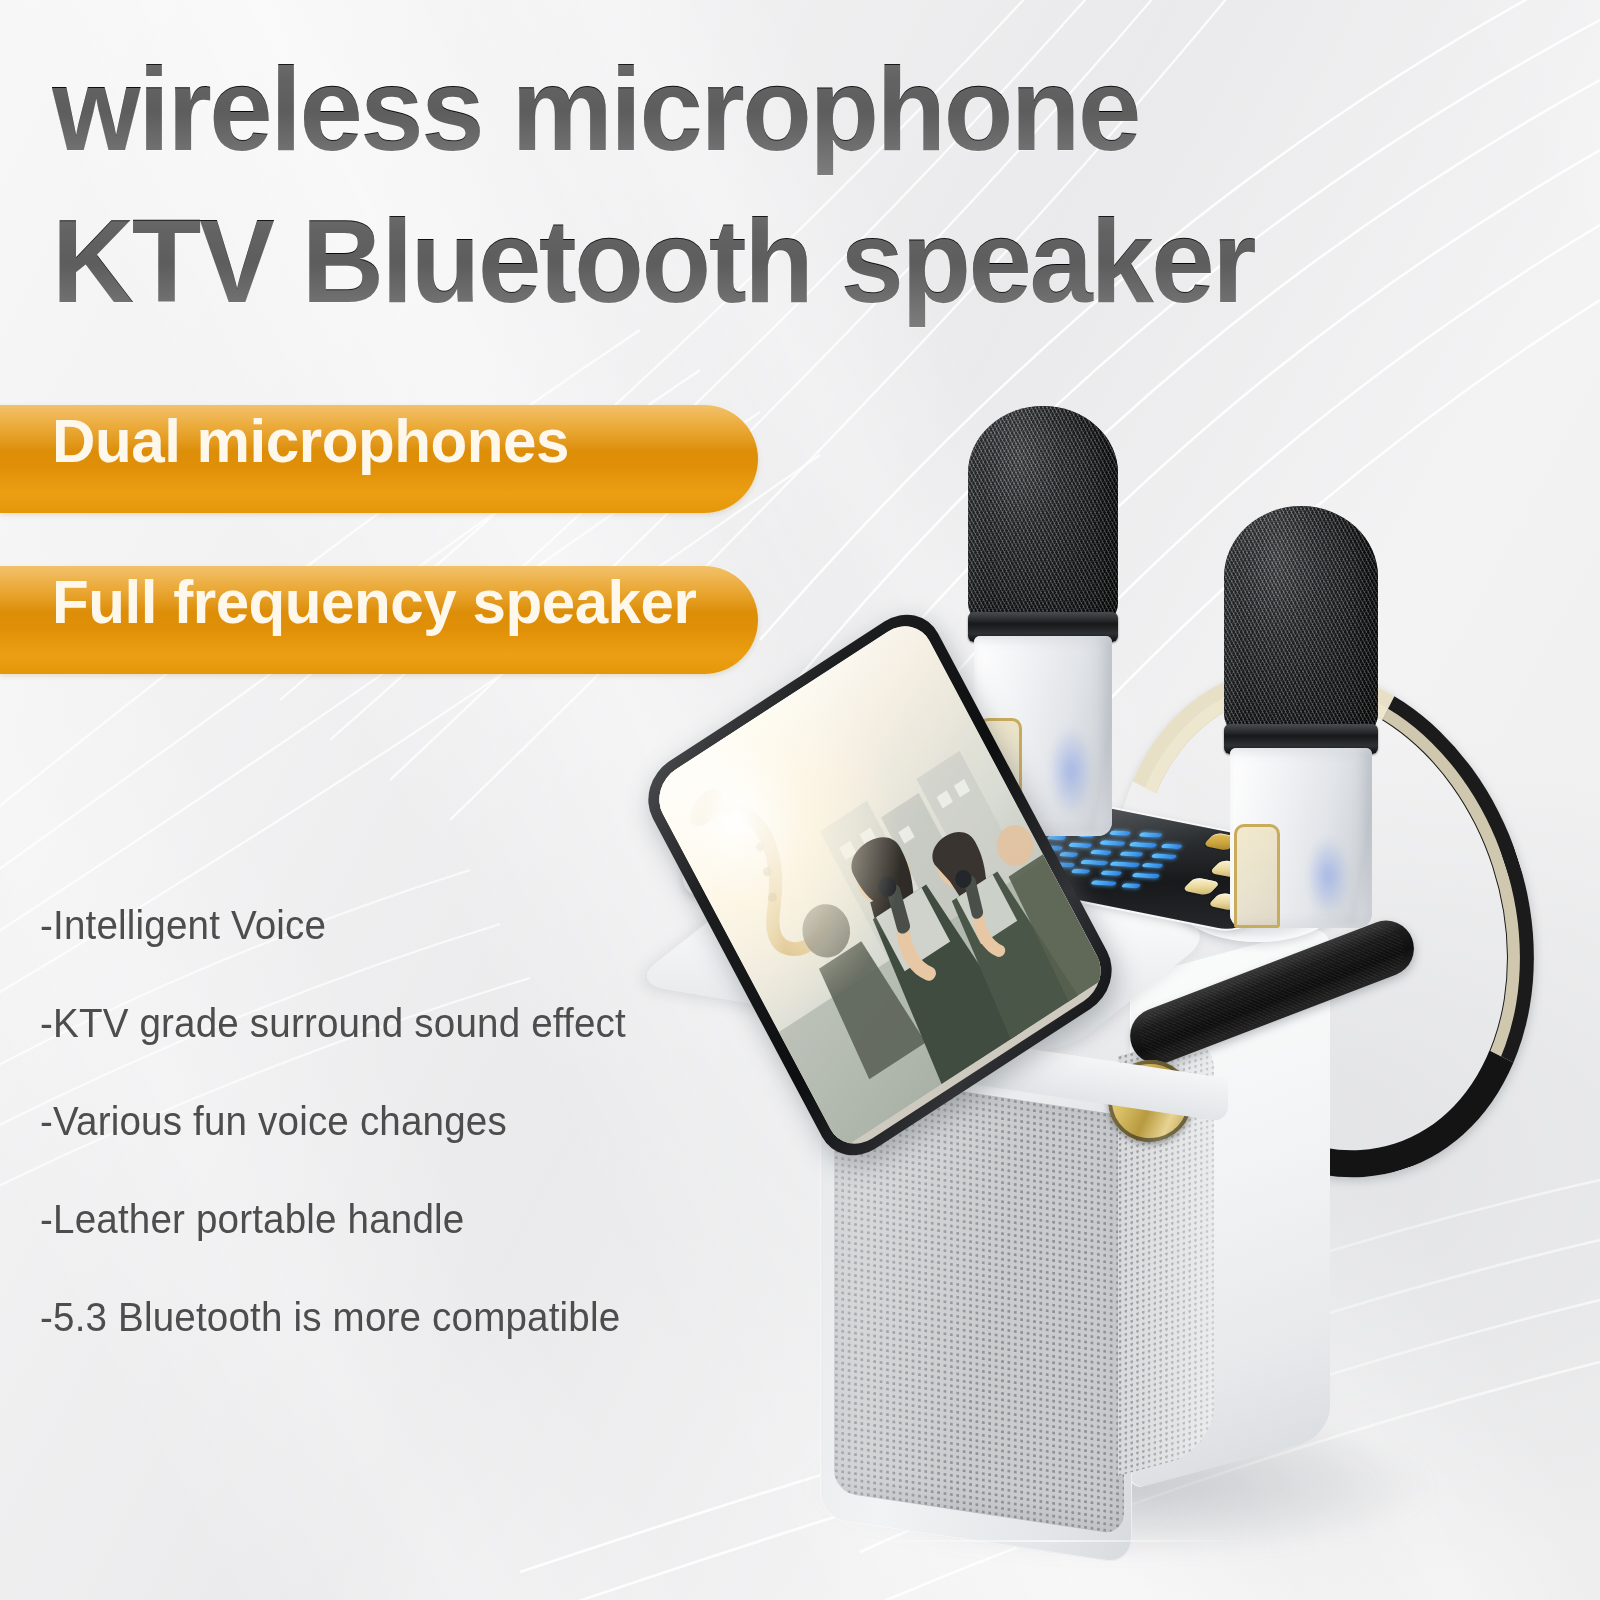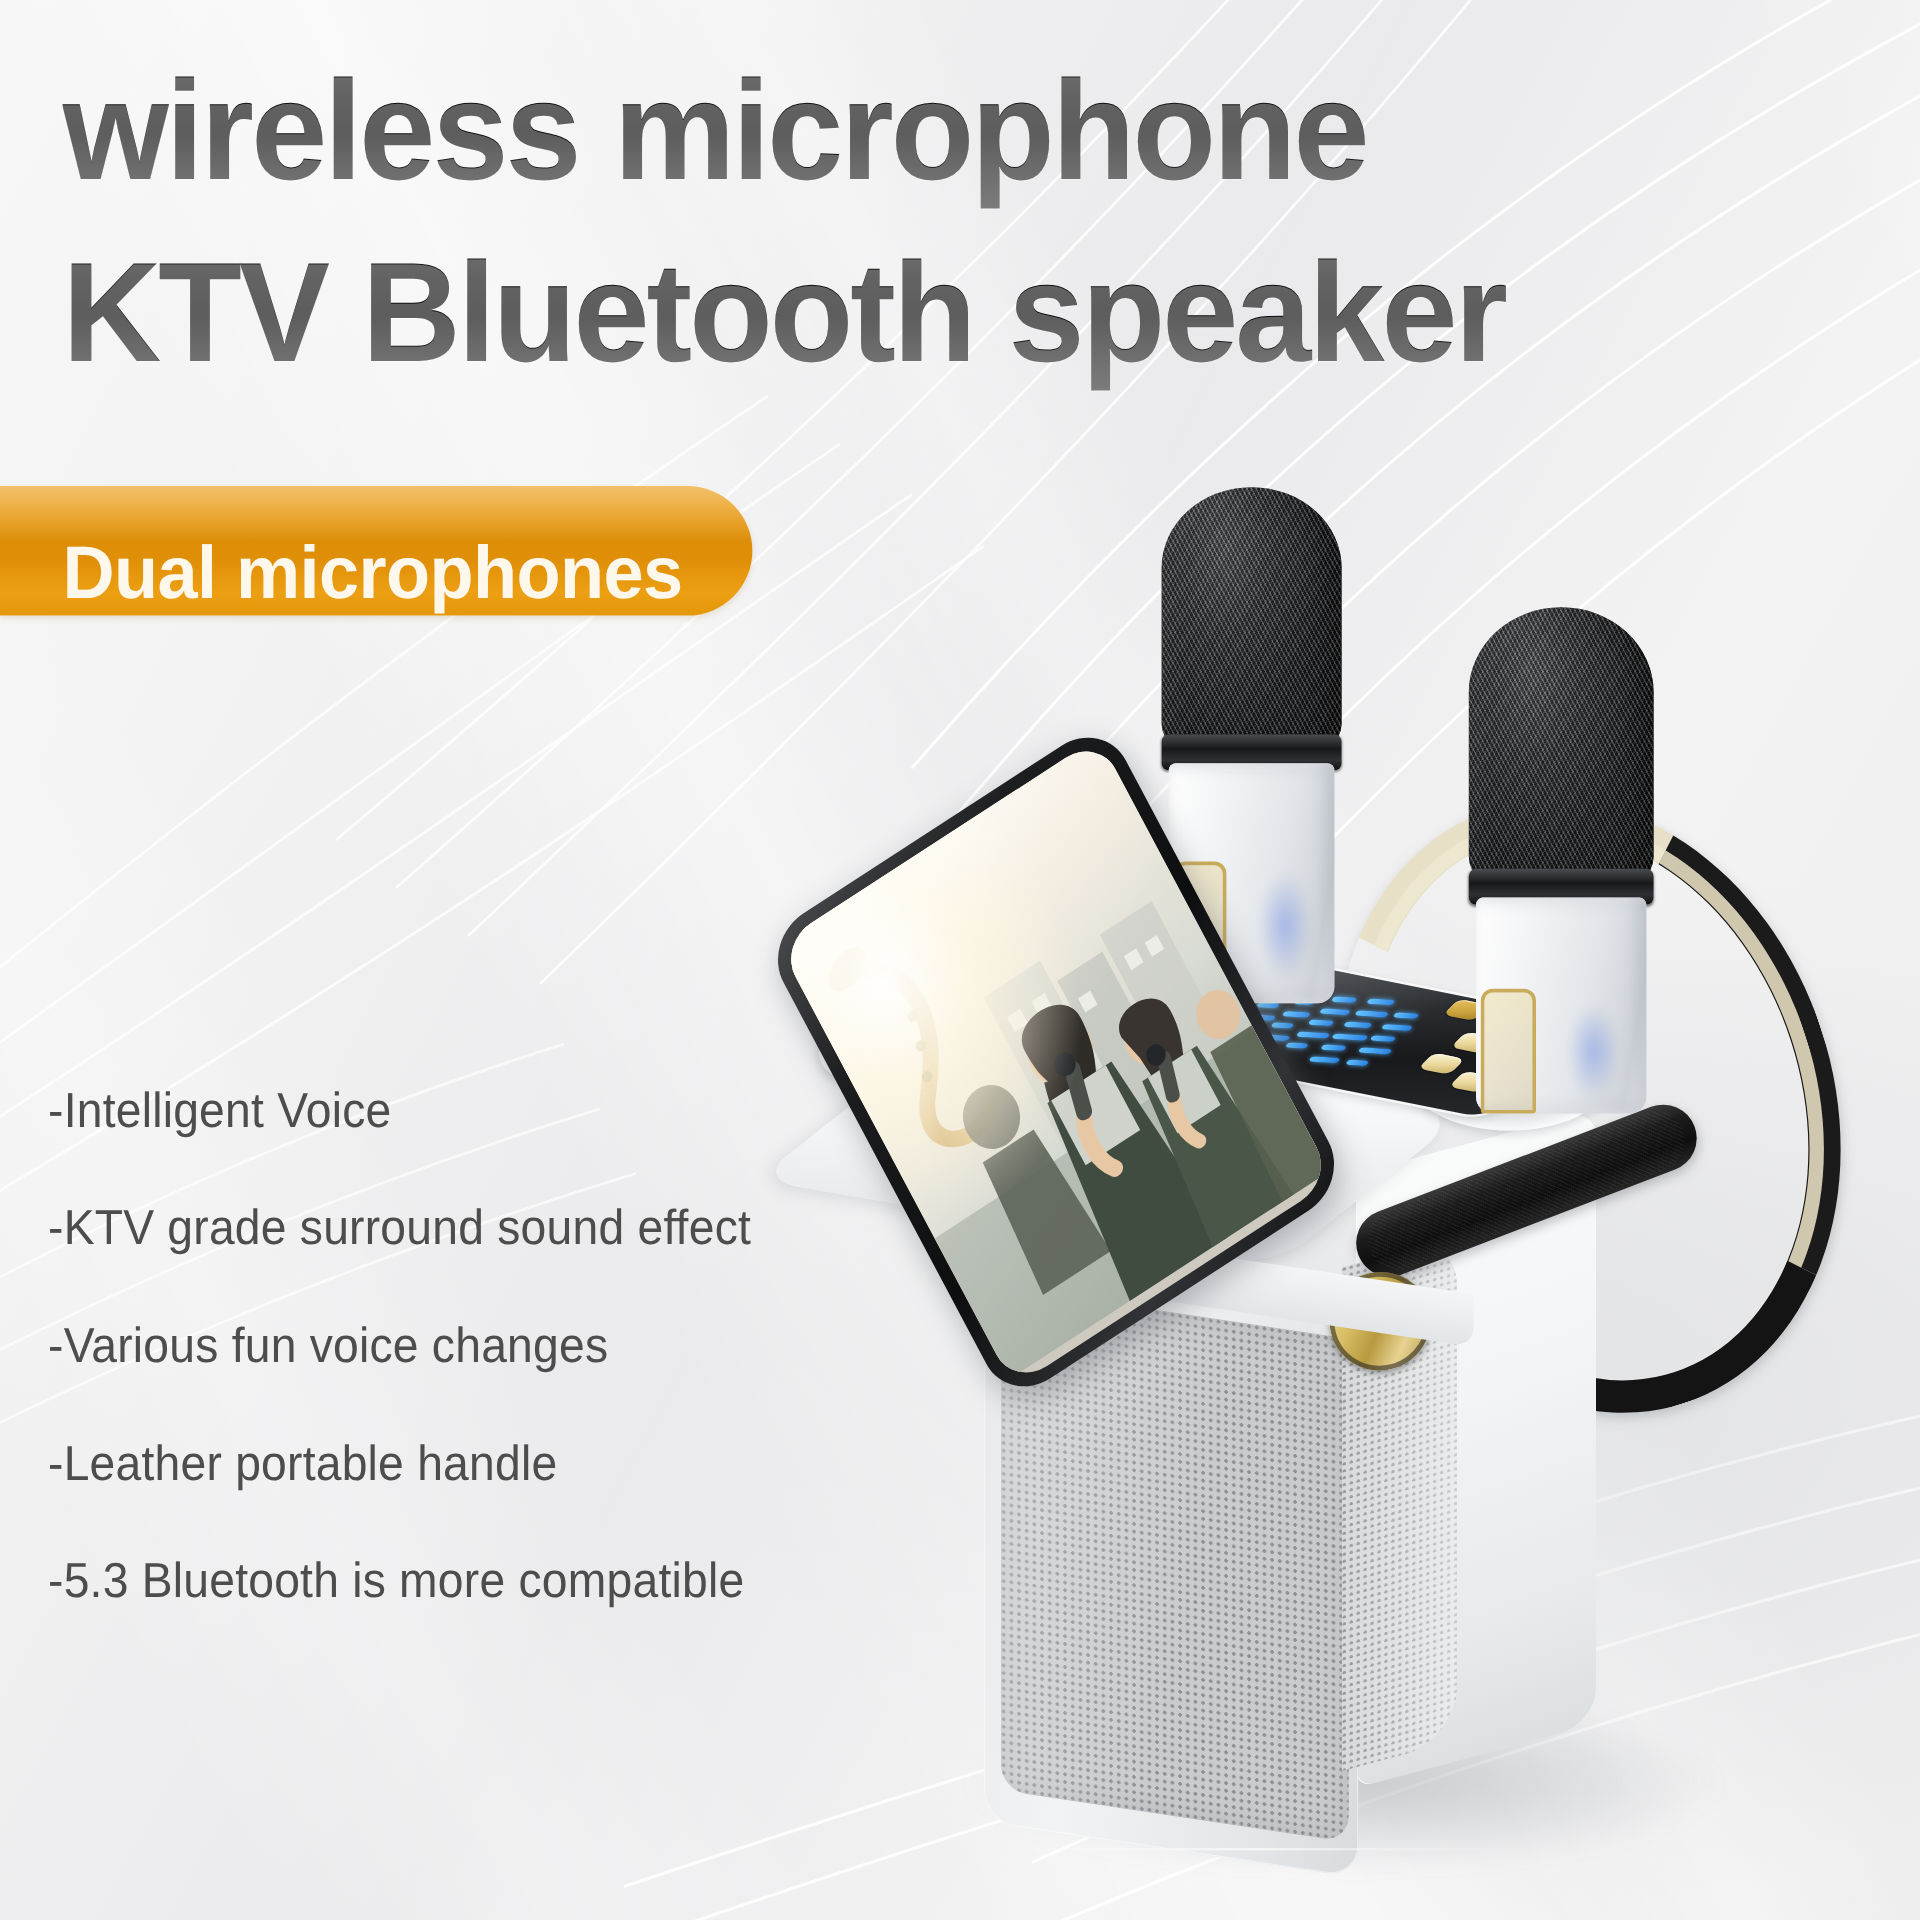--- a/index.html
+++ b/index.html
@@ -54,21 +54,21 @@
     text-shadow:0 1px 0 rgba(255,255,255,.35);
     transform:scaleX(.965);
     transform-origin:left center;
   }
   .headline .line.l2 { margin-top:14px; }
 
   
   .badges { position:absolute; left:0; top:405px; z-index:7; }
   .badge {
     position:relative;
-    display:flex; align-items:flex-end;
+    display:flex; align-items:flex-start;
     height:108px;
     padding-left:52px;
     padding-right:42px;
     border-radius:0 58px 58px 0;
     background:linear-gradient(180deg,
         #eda62b 0%,
         #e89b14 18%,
         #dd8d06 42%,
         #e09008 58%,
         #ec9f13 82%,
@@ -412,20 +412,23 @@
 
 <div class="headline">
   <div class="line l1">wireless microphone</div>
   <div class="line l2">KTV Bluetooth speaker</div>
 </div>
 
 <div class="badges">
   <div class="badge">
     <span class="badge-label">Dual microphones</span>
   </div>
+  <div class="badge">
+    <span class="badge-label">Full frequency speaker</span>
+  </div>
 </div>
 
 <div class="bullets">
   <div class="bullet">-Intelligent Voice</div>
   <div class="bullet">-KTV grade surround sound effect</div>
   <div class="bullet">-Various fun voice changes</div>
   <div class="bullet">-Leather portable handle</div>
   <div class="bullet">-5.3 Bluetooth is more compatible</div>
 </div>
 

